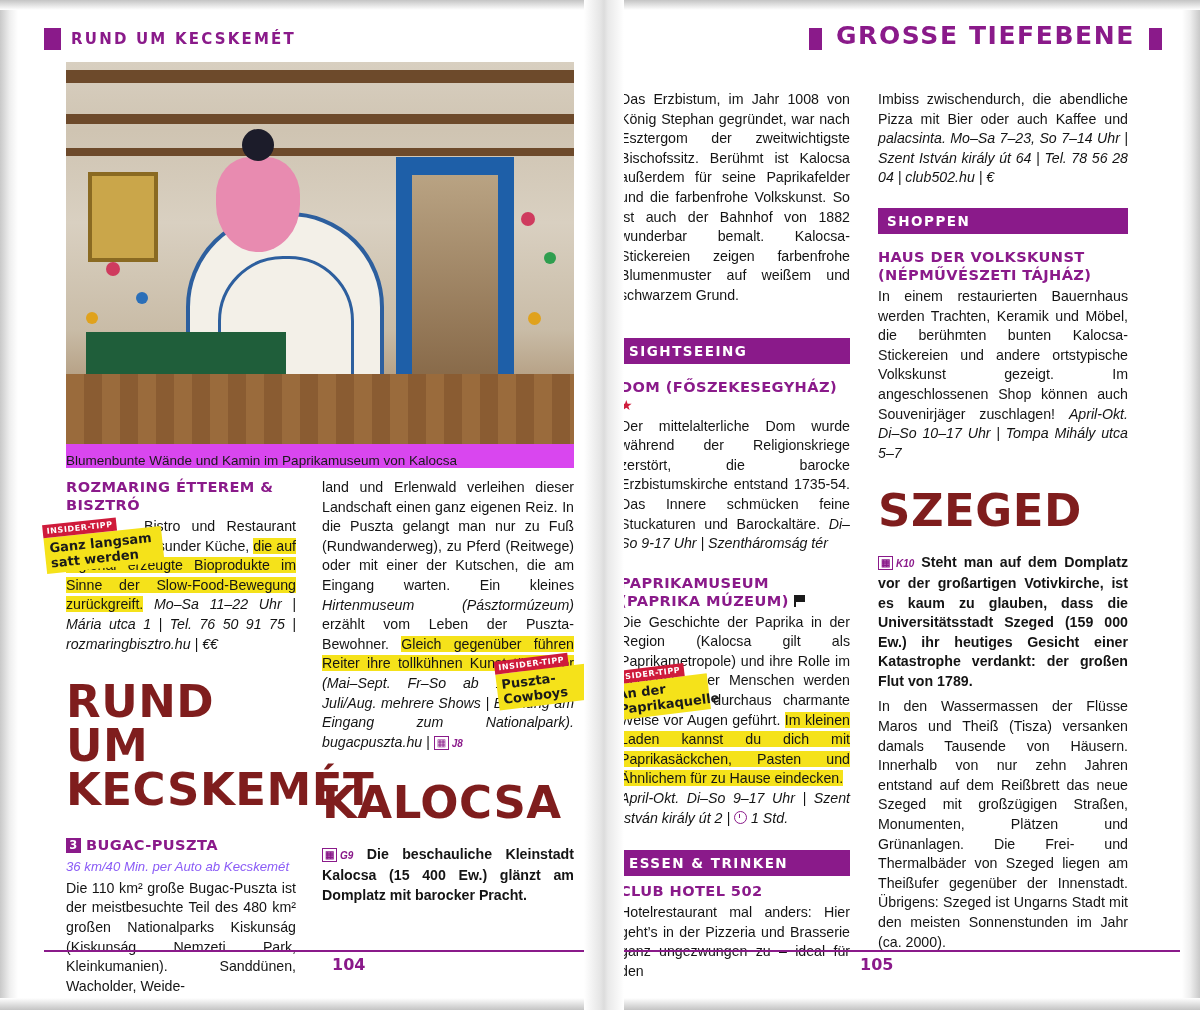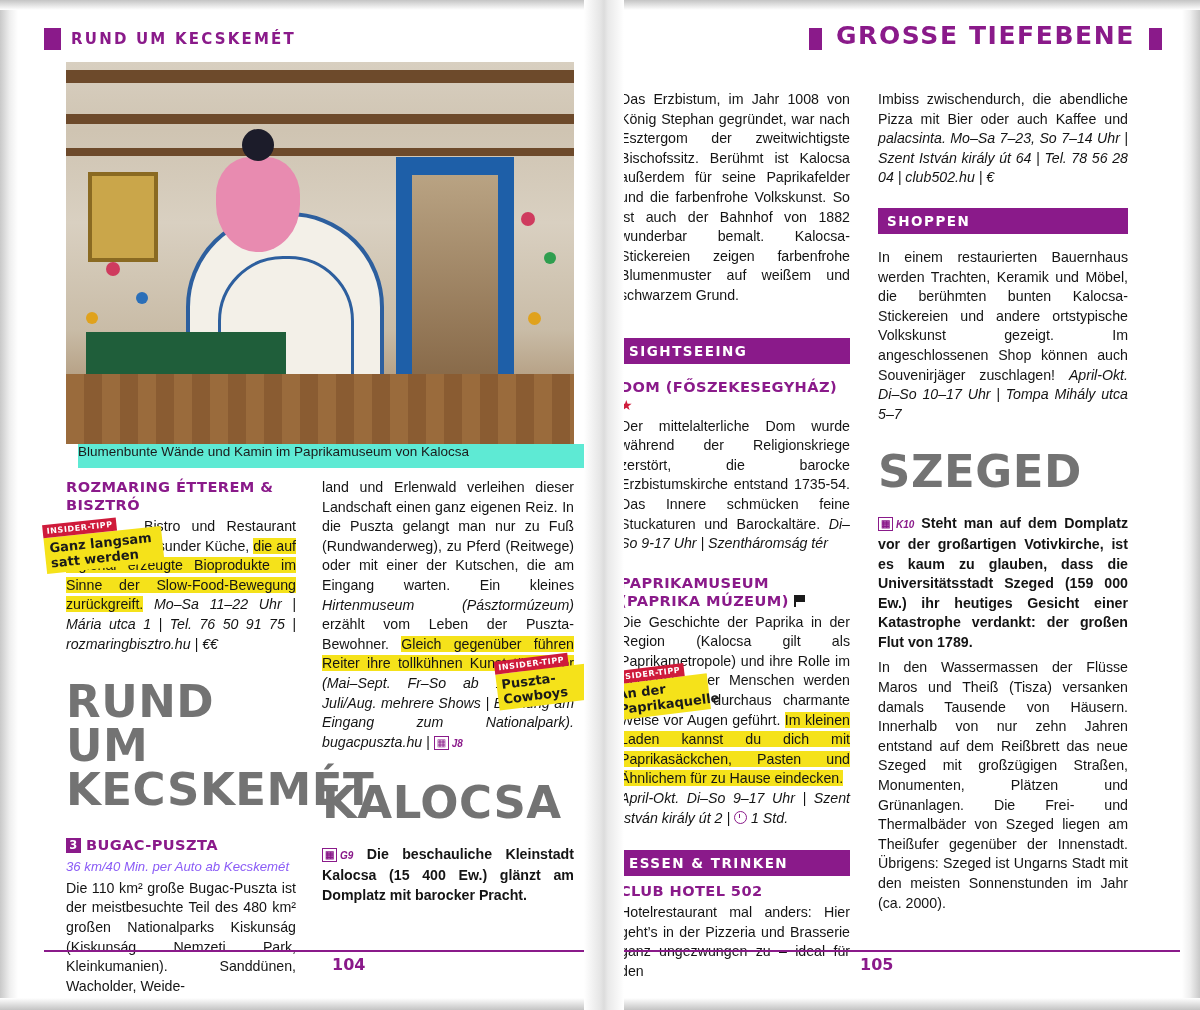--- a/index.html
+++ b/index.html
@@ -69,43 +69,43 @@
     background:linear-gradient(to bottom,#b9a383,#7d5d3c);}
   .bench{position:absolute;left:20px;top:270px;width:200px;height:110px;background:#1f5e3a;}
   .bench:after{content:"";position:absolute;left:0;top:46px;width:200px;height:16px;background:#174c2e;}
   .table{position:absolute;left:150px;top:330px;width:210px;height:58px;background:#123d72;}
   .picture{position:absolute;left:22px;top:110px;width:62px;height:82px;background:#caa64a;border:4px solid #8a6a22;}
   .dress{position:absolute;left:150px;top:95px;width:84px;height:95px;background:#e88bb0;border-radius:40% 40% 50% 50%;}
   .dress:before{content:"";position:absolute;left:26px;top:-28px;width:32px;height:32px;background:#1c1c2a;border-radius:50%;}
   .floor{position:absolute;left:0;bottom:0;width:100%;height:70px;
     background:repeating-linear-gradient(90deg,#9a6b3c 0 18px,#8a5c32 18px 36px);}
   .caption{
-    position:absolute;left:56px;top:444px;width:508px;height:24px;
-    background:#5eead4;display:flex;align-items:flex-start;
+    position:absolute;left:44px;top:444px;width:508px;height:24px;
+    background:#d946ef;display:flex;align-items:flex-end;
   }
   .caption span{font-size:13.5px;color:#1a1a1a;}
 
   
   .col{position:absolute;top:0;}
   .c1{left:44px;width:230px;}
   .c2{left:300px;width:252px;}
   .c3{left:0px;width:230px;}
   .c4{left:258px;width:250px;}
 
   .body-txt{
     font-size:14.2px;line-height:19.6px;color:#141414;text-align:justify;
     font-family:"Liberation Sans", sans-serif;
   }
   .subhead{
     color:#8a1a8a;font-weight:bold;font-size:14.6px;line-height:18px;
     letter-spacing:.4px;margin-bottom:3px;
     font-family:"DejaVu Sans", sans-serif;
   }
   .bigtitle{
-    color:#737373;font-weight:bold;font-size:45px;line-height:44px;
+    color:#7f1d1d;font-weight:bold;font-size:45px;line-height:44px;
     letter-spacing:.5px;font-family:"DejaVu Sans", sans-serif;
     text-transform:uppercase;
   }
   .sect-bar-wrap{background:#8a1a8a;height:26px;display:flex;align-items:center;}
   .sect-bar-wrap span{color:#fff;font-weight:bold;font-size:13.5px;letter-spacing:1.5px;padding-left:9px;font-family:"DejaVu Sans", sans-serif;}
   .italic{font-style:italic;}
   .bold{font-weight:bold;}
   .hl{background:#f5e21a;}
   .num-badge{
     display:inline-block;background:#8a1a8a;color:#fff;font-weight:bold;
@@ -286,20 +286,21 @@
     <div class="col c4" style="top:90px;">
       <div class="body-txt">
         <span>Imbiss zwischendurch, die abendliche Pizza mit Bier oder auch Kaffee und </span><span class="italic">palacsinta. Mo–Sa 7–23, So 7–14 Uhr | Szent István király út 64 | Tel. 78 56 28 04 | club502.hu | €</span>
       </div>
 
       <div class="sect-bar-wrap" style="margin-top:20px;width:100%;">
         <span>SHOPPEN</span>
       </div>
 
       <div style="margin-top:14px;">
+        <div class="subhead">HAUS DER VOLKSKUNST (NÉPMŰVÉSZETI TÁJHÁZ)</div>
         <div class="body-txt">
           <span>In einem restaurierten Bauernhaus werden Trachten, Keramik und Möbel, die berühmten bunten Kalocsa-Stickereien und andere ortstypische Volkskunst gezeigt. Im angeschlossenen Shop können auch Souvenirjäger zuschlagen! </span><span class="italic">April-Okt. Di–So 10–17 Uhr | Tompa Mihály utca 5–7</span>
         </div>
       </div>
 
       <div class="bigtitle" style="margin-top:26px;">SZEGED</div>
 
       <div class="body-txt bold" style="margin-top:20px;">
         <span class="mapbox">▦</span><span class="mapref bold">K10</span>
         <span>Steht man auf dem Domplatz vor der großartigen Votivkirche, ist es kaum zu glauben, dass die Universitätsstadt Szeged (159 000 Ew.) ihr heutiges Gesicht einer Katastrophe verdankt: der großen Flut von 1789.</span>

